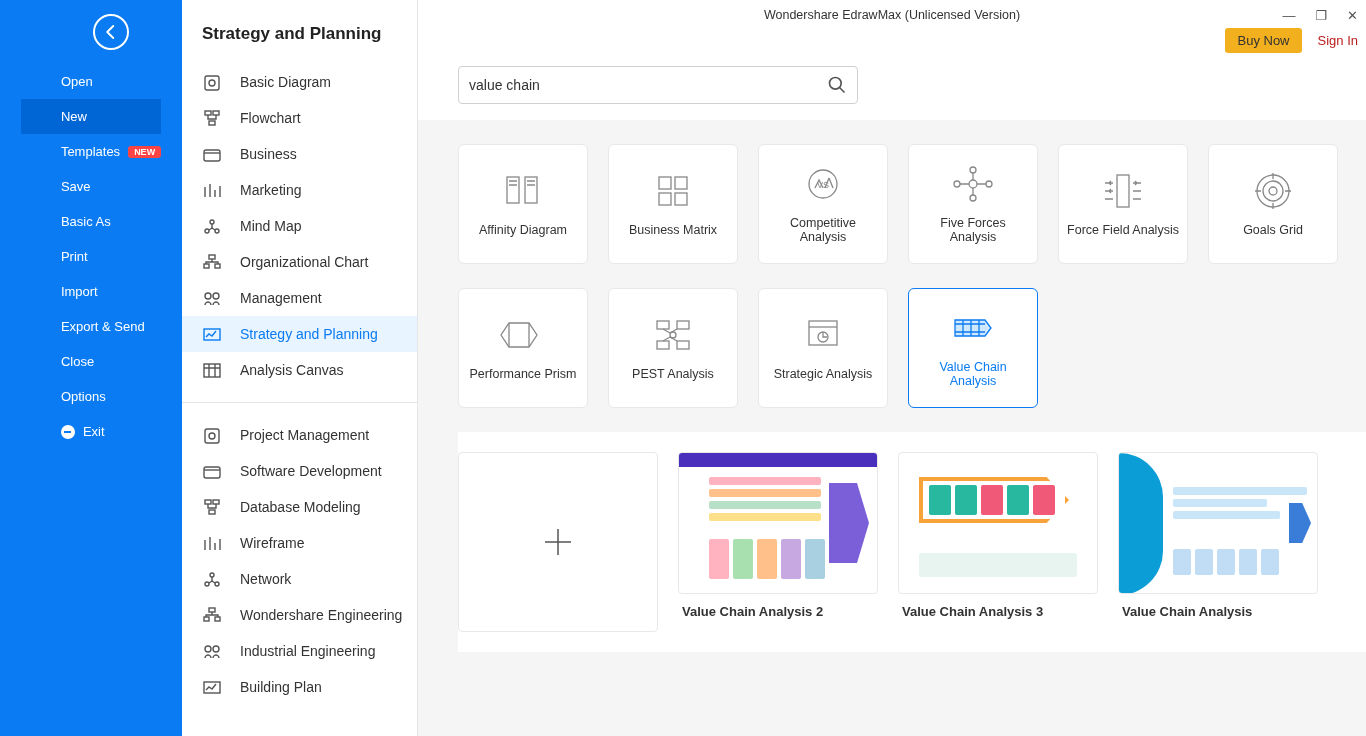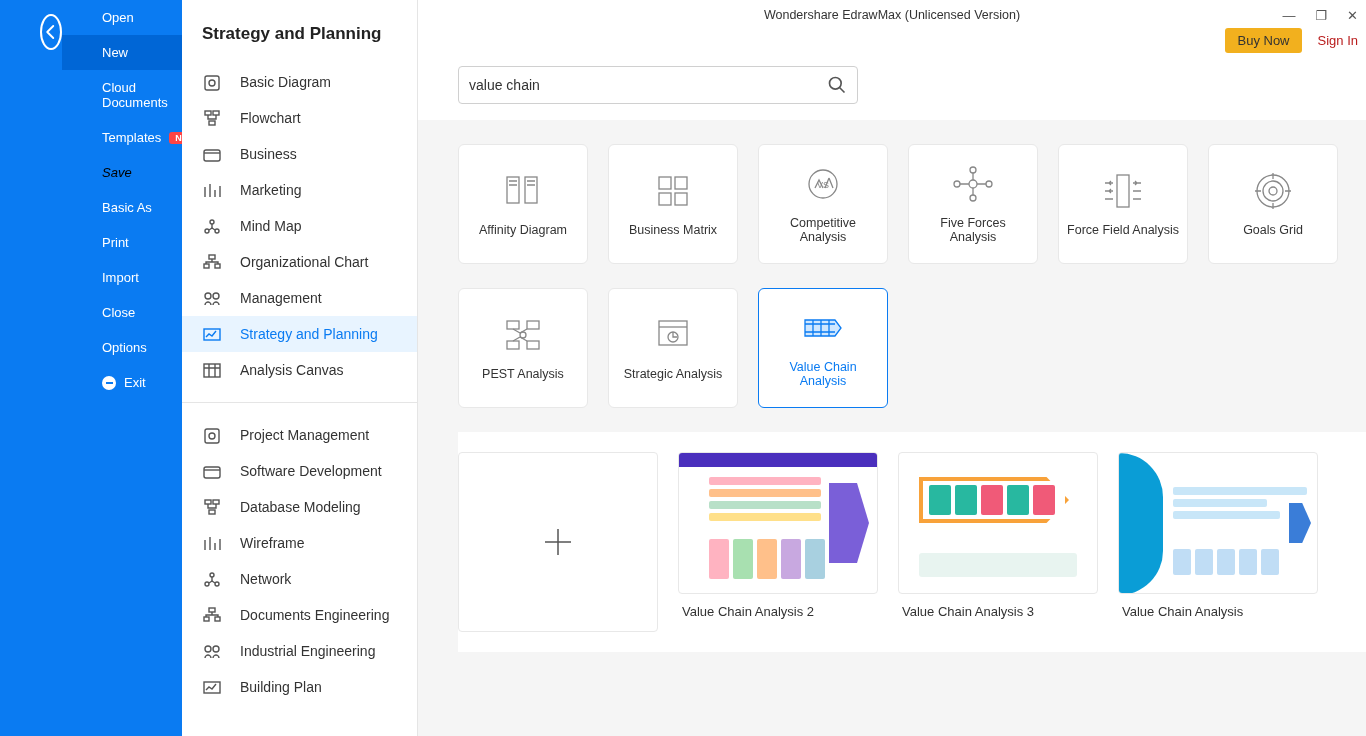--- a/index.html
+++ b/index.html
@@ -1,22 +1,22 @@
 <!DOCTYPE html>
 <html><head>
 <meta charset="utf-8">
 <style>
 * { margin:0; padding:0; box-sizing:border-box; font-family:"Segoe UI",Arial,sans-serif; }
 body { width:1366px; height:736px; overflow:hidden; background:#fff; display:flex; }
-.sidebar-blue { width:182px; background:#0a7bf2; color:#fff; display:flex; flex-direction:row; position:relative; }
+.sidebar-blue { width:182px; background:#0a7bf2; color:#fff; display:flex; flex-direction:column; position:relative;align-items:center; }
 .back-btn { width:36px; height:36px; border:2px solid #fff; border-radius:50%; margin:14px 0 14px 40px; display:flex; align-items:center; justify-content:center; cursor:pointer; }
 .back-btn svg { width:18px; height:18px; fill:#fff; }
 .menu-item { padding:10px 0 10px 40px; font-size:13px; cursor:pointer; display:flex; align-items:center; gap:8px; }
 .menu-item.active { background:#0066d6; }
-.menu-item.disabled { color:#000000;font-style:italic; }
+.menu-item.disabled { color:#ffffff; }
 .badge-new { background:#ff4444; color:#fff; font-size:9px; font-weight:bold; padding:1px 6px; border-radius:3px; }
 .exit-icon { width:14px; height:14px; display:inline-flex; align-items:center; justify-content:center; background:#fff; border-radius:50%; }
 .exit-icon::before { content:""; width:7px; height:2px; background:#0a7bf2; }
 .cat-panel { width:236px; background:#fff; border-right:1px solid #e5e5e5; overflow-y:auto; position:relative; }
 .cat-panel::-webkit-scrollbar { width:8px; }
 .cat-panel::-webkit-scrollbar-thumb { background:#c8c8c8; border-radius:4px; }
 .cat-title { font-size:17px; font-weight:600; padding:24px 0 20px 20px; color:#222; }
 .cat-item { display:flex; align-items:center; gap:18px; padding:9px 0 9px 20px; font-size:14px; color:#333; cursor:pointer; }
 .cat-item.selected { background:#e8f4ff; color:#0a7bf2; }
 .cat-item .ico { width:20px; height:18px; flex:0 0 20px; display:flex; align-items:center; justify-content:center; }
@@ -33,21 +33,21 @@
 .search-wrap { margin:36px 0 0 40px; width:400px; height:38px; border:1px solid #d0d0d0; border-radius:4px; display:flex; align-items:center; padding:0 10px; }
 .search-wrap input { flex:1; border:none; outline:none; font-size:14px; color:#333; }
 .search-wrap svg { width:20px; height:20px; stroke:#555; fill:none; stroke-width:2; cursor:pointer; }
 .content { flex:1; background:#f5f5f5; padding:24px 0 0 40px; overflow-y:auto; margin-top:16px; }
 .card-row { display:flex; gap:20px; margin-bottom:24px; }
 .tcard { width:130px; height:120px; background:#fff; border:1px solid #e8e8e8; border-radius:6px; display:flex; flex-direction:column; align-items:center; justify-content:center; gap:12px; cursor:pointer; font-size:12.5px; color:#333; text-align:center; padding:8px; }
 .tcard.selected { border:1.5px solid #0a7bf2; color:#0a7bf2; }
 .tcard .ticon { width:48px; height:40px; display:flex; align-items:flex-start; justify-content:center; }
 .tcard .ticon svg { width:48px; height:40px; stroke:#888; fill:none; stroke-width:1.3; }
 .tcard.selected .ticon svg { stroke:#0a7bf2; fill:#cfe7ff; }
-.templates { background:#fff; padding:20px 0 20px 0; display:flex; gap:20px; }
+.templates { background:#fff; padding:20px 0 20px 0; display:flex; gap:20px;font-weight:bold; }
 .tpl-card { width:200px; cursor:pointer; }
 .tpl-thumb { width:200px; height:142px; background:#fff; border:1px solid #e8e8e8; border-radius:4px; overflow:hidden; position:relative; }
 .tpl-blank { display:flex; align-items:center; justify-content:center; height:180px; }
 .tpl-blank svg { width:34px; height:34px; stroke:#555; stroke-width:1.5; }
 .tpl-label { font-size:13px; color:#333; padding:10px 4px 0; }
 .thumb1 { background:linear-gradient(#fff,#fff); }
 .thumb1 .bar { position:absolute; top:0; left:0; right:0; height:14px; background:#4a2fbd; }
 .thumb1 .arrow { position:absolute; right:8px; top:30px; width:40px; height:80px; background:#7a5fd8; clip-path:polygon(0 0,70% 0,100% 50%,70% 100%,0 100%); }
 .thumb1 .rows { position:absolute; left:30px; top:24px; right:56px; display:flex; flex-direction:column; gap:4px; }
 .thumb1 .rows div { height:8px; border-radius:2px; }
@@ -79,37 +79,37 @@
       </svg>
   </div>
   <div id="sidebar-items">
       <div class="menu-item">
         <span>Open</span>
       </div>
       <div class="menu-item active">
         <span>New</span>
       </div>
       <div class="menu-item">
-        <span>Cloud Documents</span>
-      </div>
-      <div class="menu-item">
         <span>Templates</span>
         <span class="badge-new">NEW</span>
       </div>
       <div class="menu-item disabled">
         <span>Save</span>
       </div>
       <div class="menu-item">
         <span>Basic As</span>
       </div>
       <div class="menu-item">
         <span>Print</span>
       </div>
       <div class="menu-item">
         <span>Import</span>
+      </div>
+      <div class="menu-item">
+        <span>Export &amp; Send</span>
       </div>
       <div class="menu-item">
         <span>Close</span>
       </div>
       <div class="menu-item">
         <span>Options</span>
       </div>
       <div class="menu-item">
         <span class="exit-icon"></span>
         <span>Exit</span>
@@ -264,21 +264,21 @@
       <div class="cat-item">
         <span class="ico">
           <svg viewBox="0 0 20 18">
             <rect x="7" y="2" width="6" height="4"></rect>
             <path d="M10 6v3"></path>
             <rect x="2" y="11" width="5" height="4"></rect>
             <rect x="13" y="11" width="5" height="4"></rect>
             <path d="M4 11V9h12v2"></path>
           </svg>
         </span>
-        <span>Documents Engineering</span>
+        <span>Wondershare Engineering</span>
       </div>
       <div class="cat-item">
         <span class="ico">
           <svg viewBox="0 0 20 18">
             <circle cx="6" cy="7" r="3"></circle>
             <circle cx="14" cy="7" r="3"></circle>
             <path d="M3 16c0-2 2-3 3-3s3 1 3 3m2 0c0-2 2-3 3-3s3 1 3 3"></path>
           </svg>
         </span>
         <span>Industrial Engineering</span>
@@ -382,20 +382,29 @@
                 <path d="M24 2v6m0 24v6M6 20h6m24 0h6"></path>
               </svg>
             </div>
             <span>Goals Grid</span>
           </div>
         </div>
         <div class="card-row">
           <div class="tcard">
             <div class="ticon">
               <svg viewBox="0 0 48 40">
+                <path d="M10 8h20l8 12-8 12H10l-8-12z"></path>
+                <path d="M10 8v24M30 8v24"></path>
+              </svg>
+            </div>
+            <span>Performance Prism</span>
+          </div>
+          <div class="tcard">
+            <div class="ticon">
+              <svg viewBox="0 0 48 40">
                 <rect x="8" y="6" width="12" height="8"></rect>
                 <rect x="28" y="6" width="12" height="8"></rect>
                 <rect x="8" y="26" width="12" height="8"></rect>
                 <rect x="28" y="26" width="12" height="8"></rect>
                 <circle cx="24" cy="20" r="3"></circle>
                 <path d="M14 14l7 4m7-4l-7 4m-7 8l7-4m7 4l-7-4"></path>
               </svg>
             </div>
             <span>PEST Analysis</span>
           </div>

